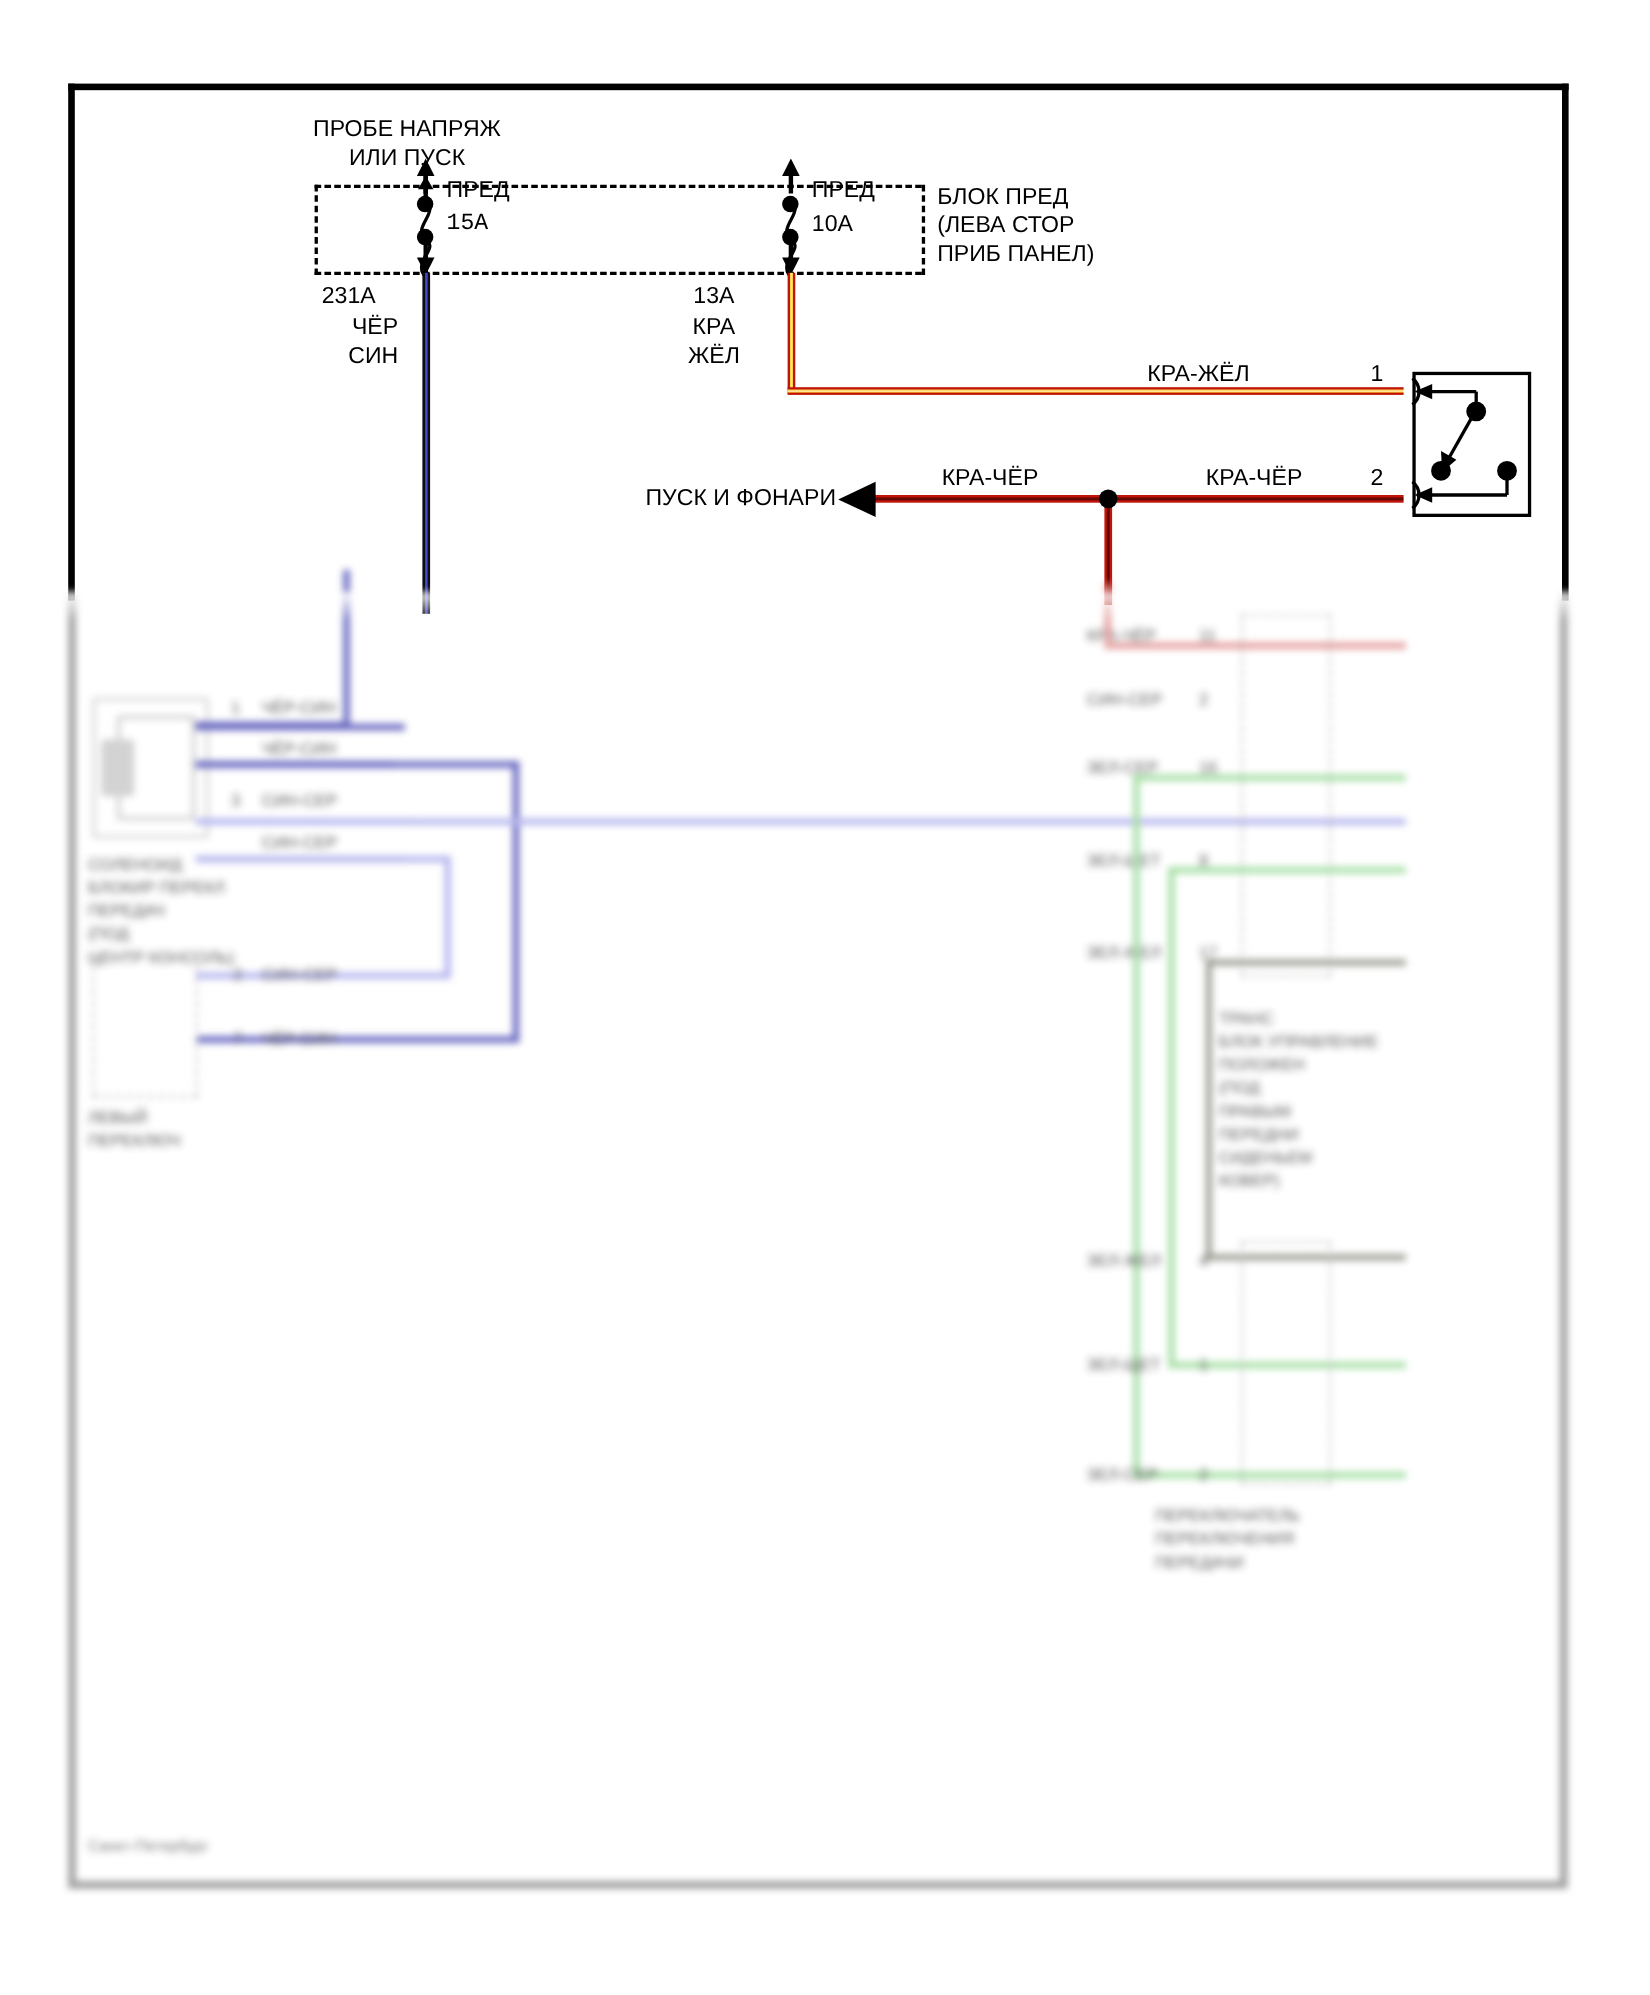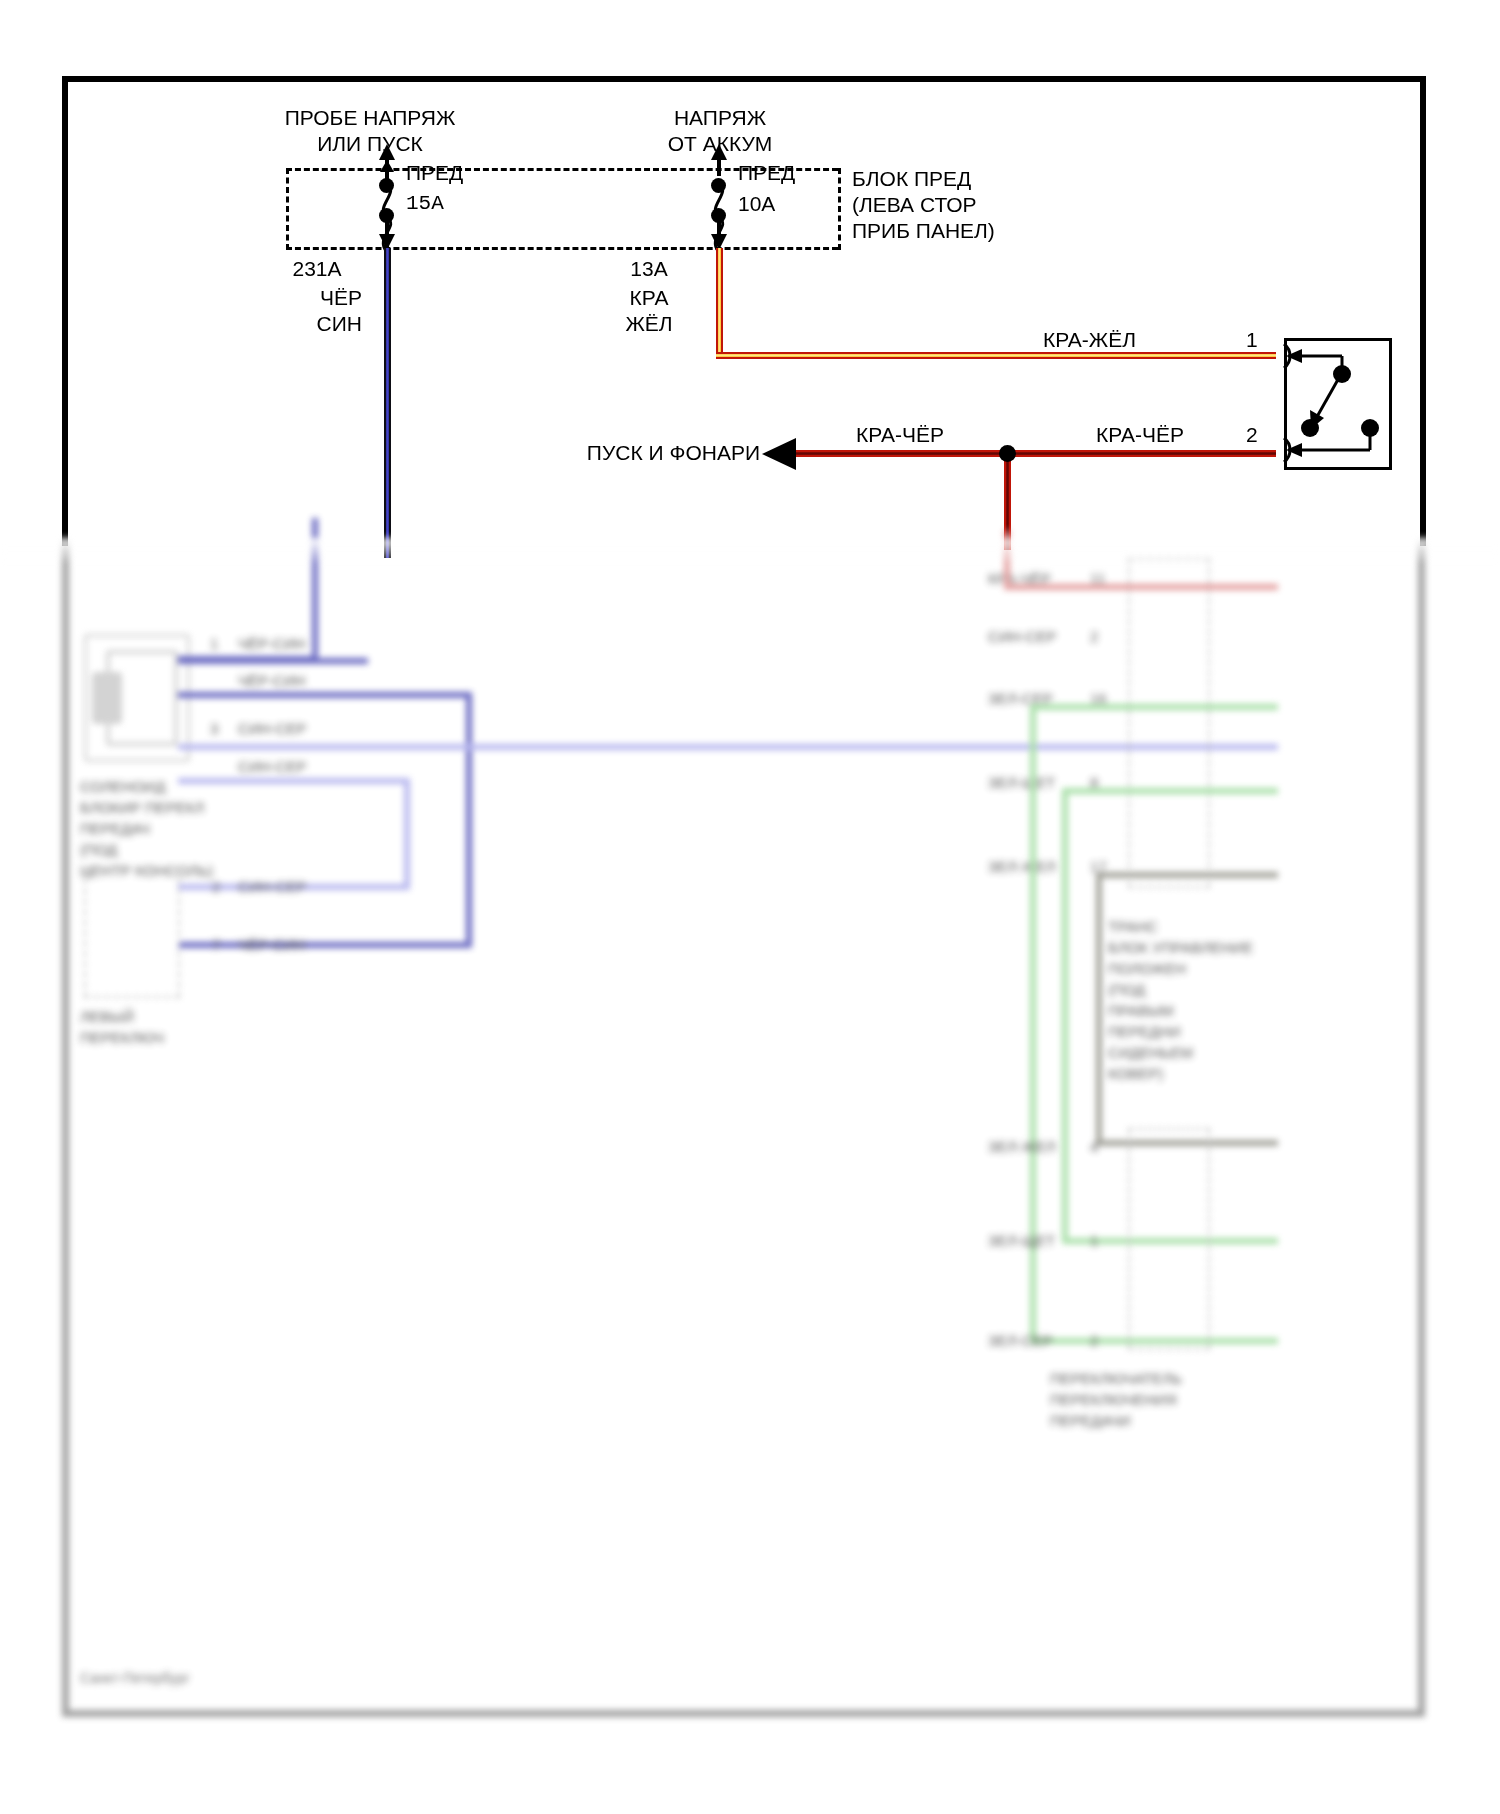--- a/index.html
+++ b/index.html
@@ -66,22 +66,20 @@
 <body>
 
 <div id="page">
 
   <div class="frame-line" style="left:62px;top:76px;width:1364px;height:6px;"></div>
   <div class="frame-line" style="left:62px;top:76px;width:6px;height:470px;"></div>
   <div class="frame-line" style="left:1420px;top:76px;width:6px;height:470px;"></div>
 
   <div class="txt c" style="left:250px;top:105px;width:240px;">ПРОБЕ НАПРЯЖ
 ИЛИ ПУСК</div>
-  <div class="txt c" style="left:610px;top:105px;width:220px;">НАПРЯЖ
-ОТ АККУМ</div>
 
   <div class="dashbox" style="left:286px;top:168px;width:552px;height:82px;border-left:3px dashed #000;border-right:none;"></div>
 
   <div class="dash-v" style="left:838px;top:168px;height:82px;"></div>
 
   <div class="txt" style="left:852px;top:166px;width:300px;">БЛОК ПРЕД
 (ЛЕВА СТОР
 ПРИБ ПАНЕЛ)</div>
 
   <svg style="position:absolute;left:372px;top:160px;width:30px;height:100px;">

